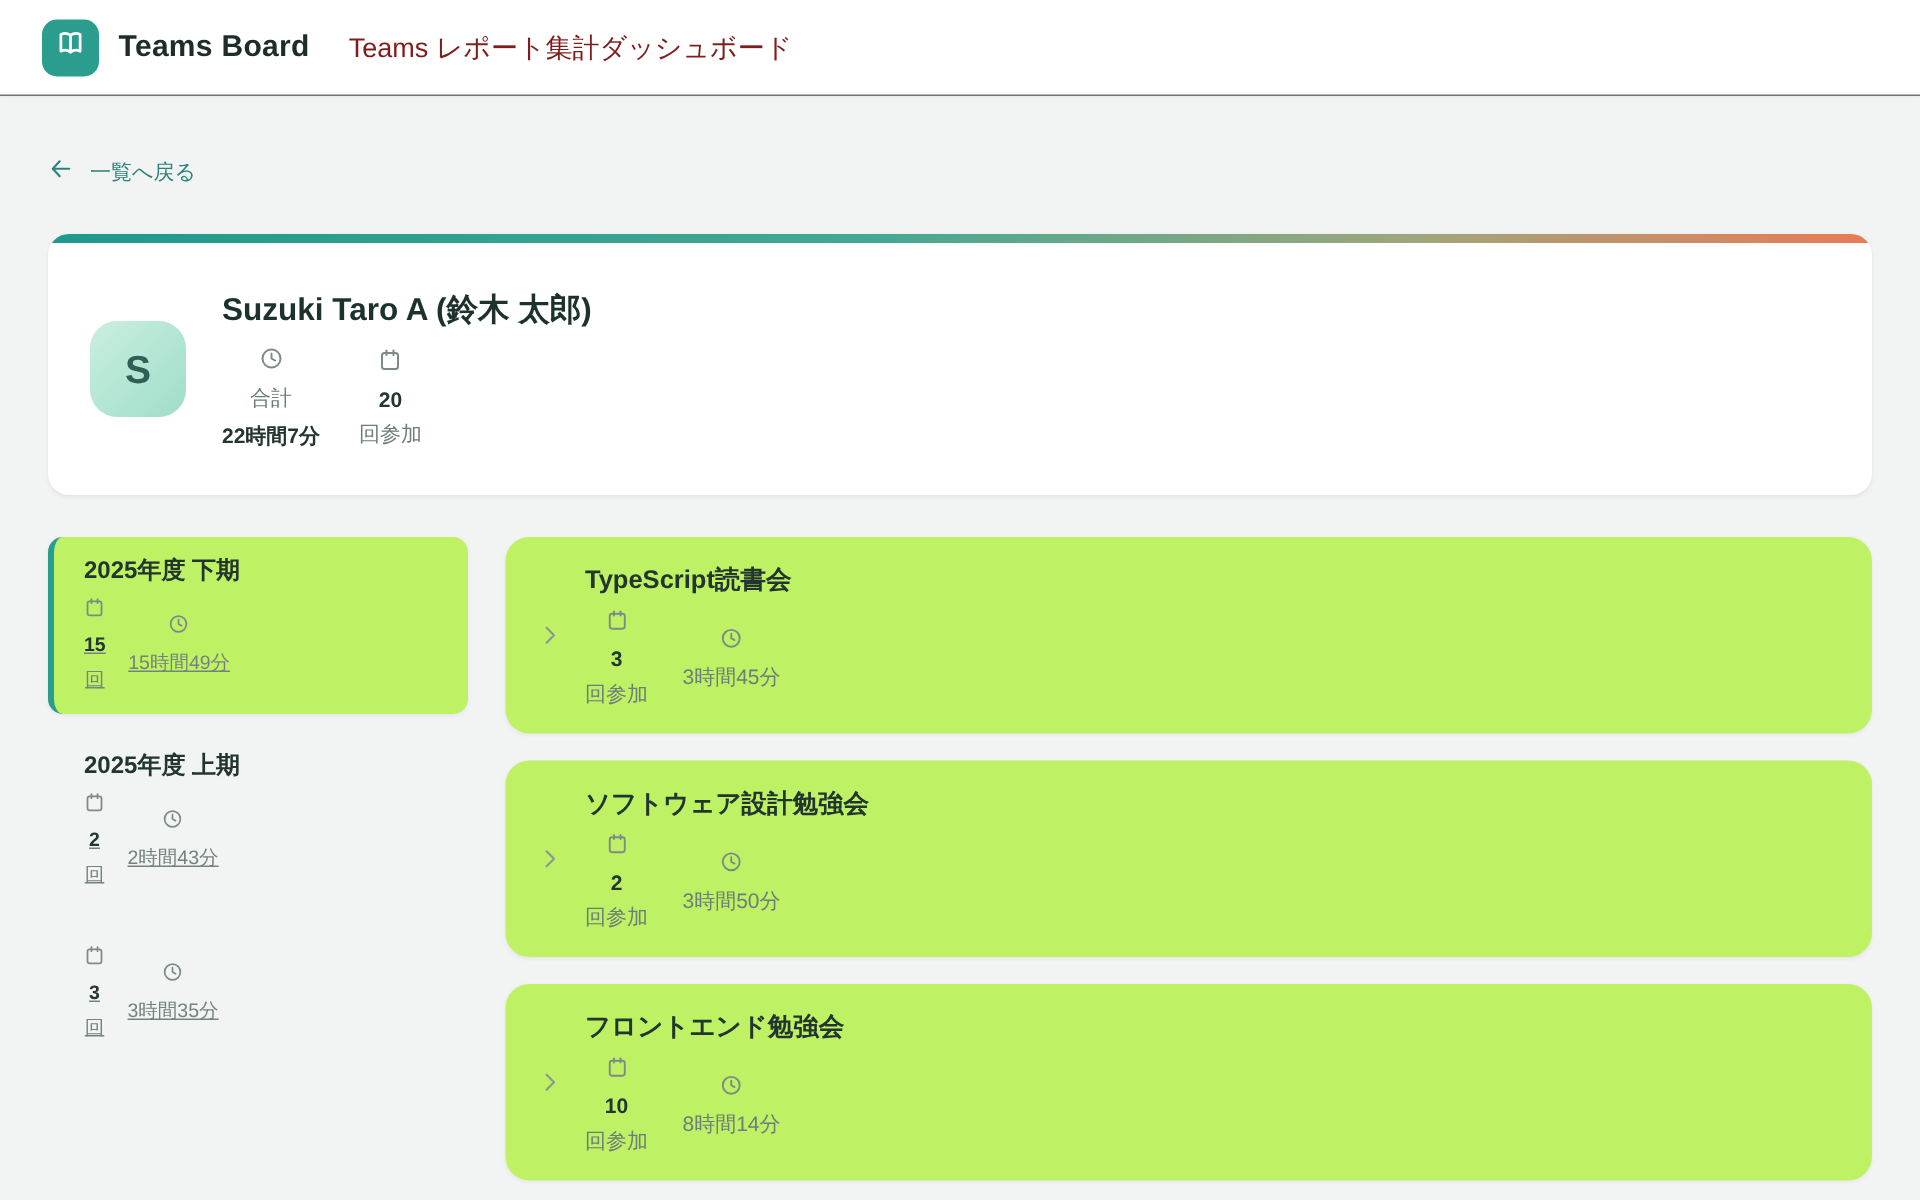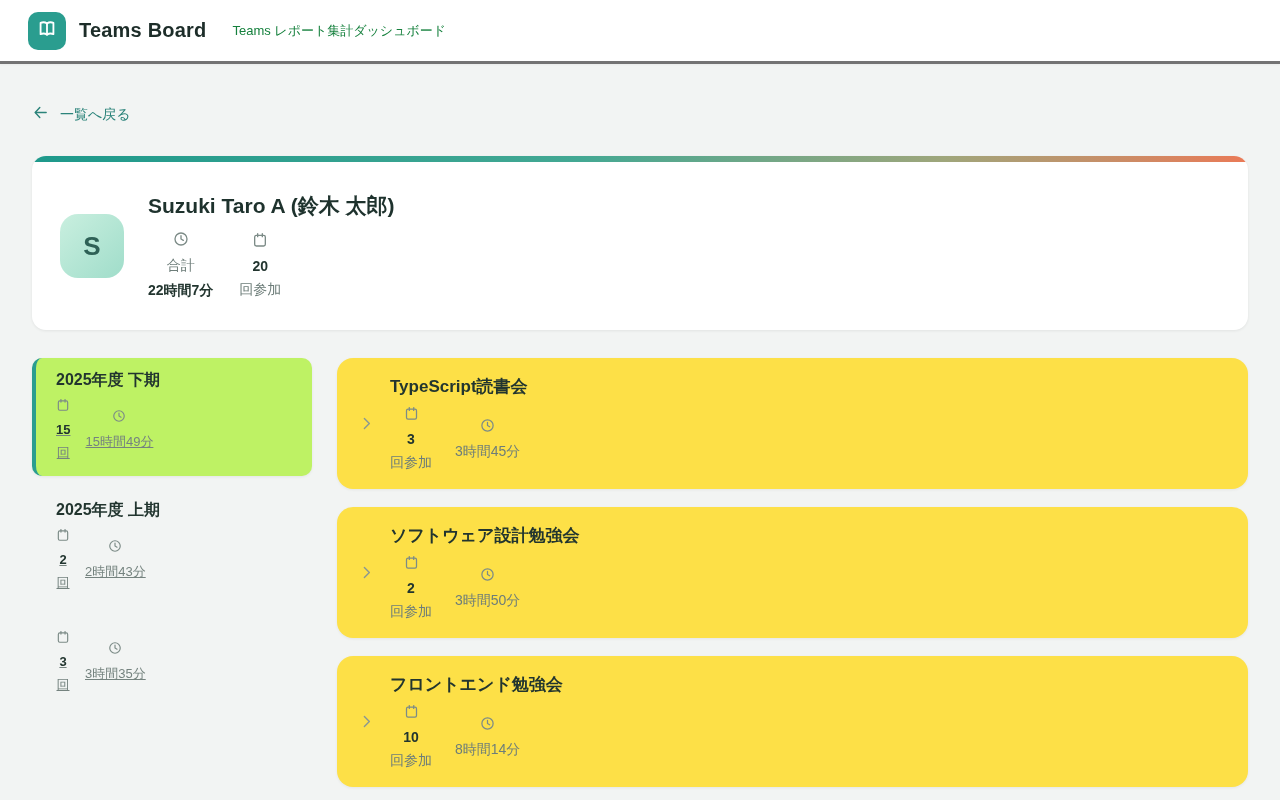--- a/index.html
+++ b/index.html
@@ -11,40 +11,40 @@
     overflow: hidden;
   }
 
   
   .app-header {
     height: 64px;
     background: #ffffff;
     display: flex;
     align-items: center;
     padding: 0 28px;
-    border-bottom: 3px solid #737373;
+    border-bottom: 1px solid #737373;
     box-shadow: 0 1px 2px rgba(0,0,0,.04);
   }
   .logo-badge {
     width: 38px; height: 38px;
     border-radius: 10px;
     background: #2a9d8f;
     display: flex; align-items: center; justify-content: center;
     flex: 0 0 auto;
   }
   .app-title {
     font-size: 20px;
     font-weight: bold;
     color: #1d2d29;
     margin-left: 13px;
     letter-spacing: .2px;
   }
   .app-subtitle {
-    font-size: 13px;
-    color: #15803d;
+    font-size: 18px;
+    color: #7f1d1d;
     margin-left: 26px;
   }
 
   
   .content { padding: 40px 32px 0; }
 
   .back-link {
     display: inline-flex;
     align-items: flex-end;
     gap: 11px;
@@ -132,21 +132,21 @@
     display: flex;
     align-items: center;
     gap: 15px;
     font-size: 13px;
     color: #75837f;
     text-decoration: underline;
   }
 
   
   .session-card {
-    background: #fde047;
+    background: #bef264;
     border-radius: 16px;
     box-shadow: 0 1px 3px rgba(0,0,0,.06);
     padding: 17px 20px;
     display: flex;
     align-items: center;
     gap: 15px;
     margin-bottom: 18px;
     cursor: pointer;
   }
   .chevron-wrap {

